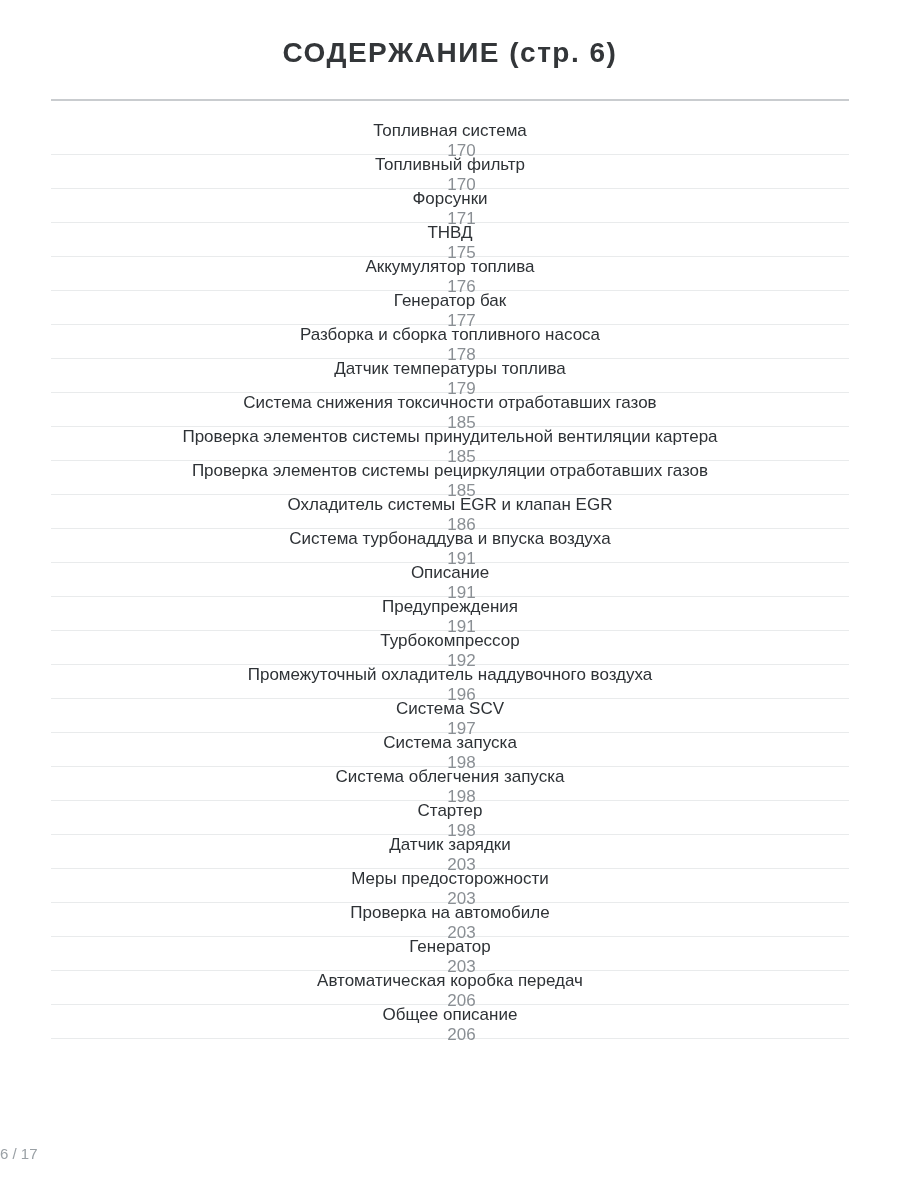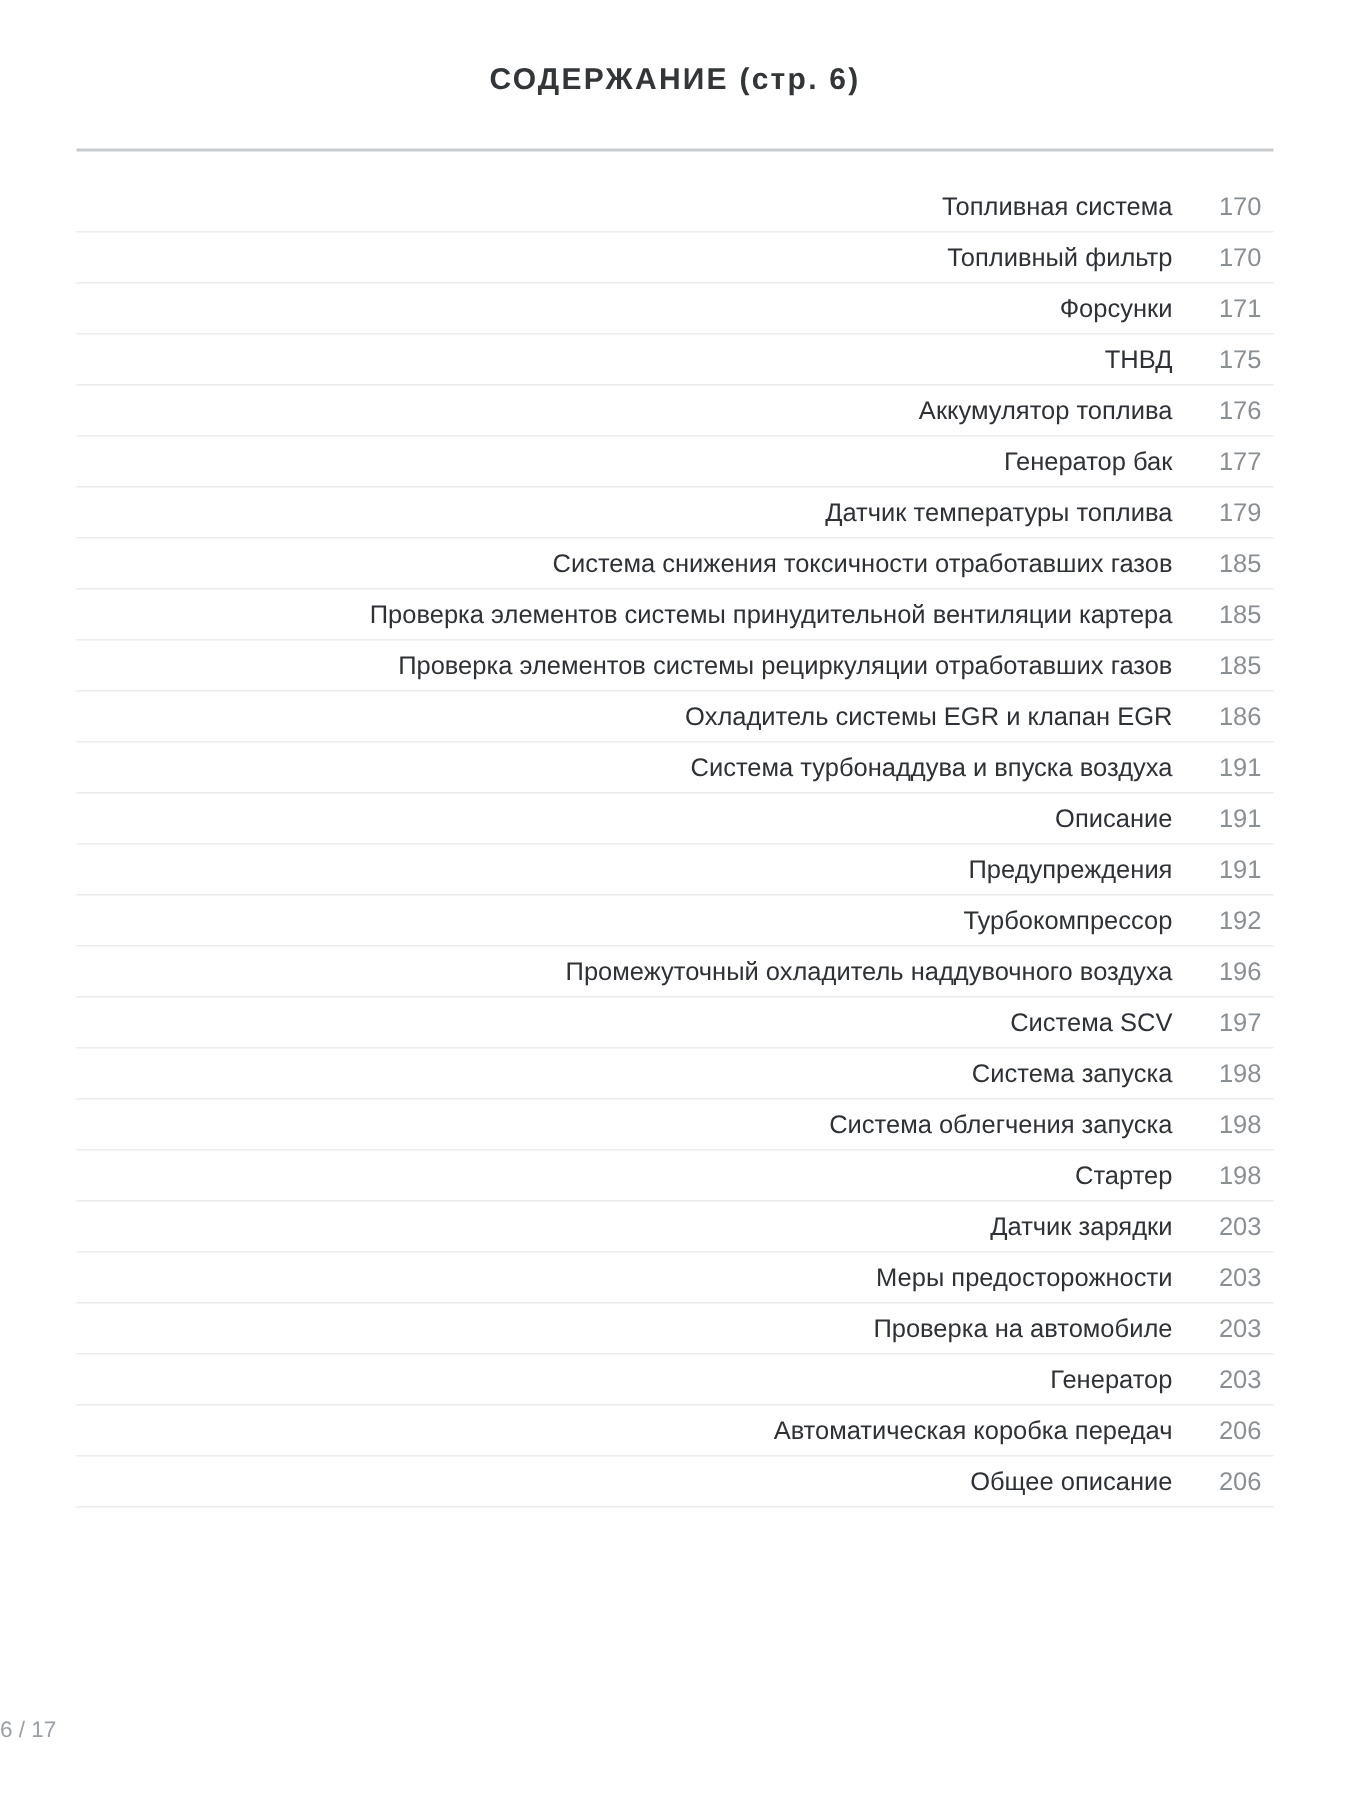--- a/index.html
+++ b/index.html
@@ -25,41 +25,42 @@
     margin: 0 auto;
     background: var(--bg-color);
     padding: 0 51px;
     overflow: hidden;
   }
   .page-title {
     margin: 0;
     padding-top: 38px;
     line-height: 30px;
     text-align: center;
-    font-size: 20px;
+    font-size: 28px;
     font-weight: bold;
     letter-spacing: 1.5px;
     color: var(--title-color);
   }
   .header-divider {
     border: none;
     border-top: 2px solid var(--header-divider-color);
     margin: 31px 0 0 0;
   }
   .toc-list {
     margin-top: 20px;
   }
   .toc-row {
     display: flex;
-    justify-content: flex-end;
+    justify-content: flex-start;
     align-items: center;
     height: 34px;
     border-bottom: 1px solid var(--divider-color);
     font-size: 17px;
     cursor: pointer;
+    flex-direction: column;
   }
   .toc-label {
     color: var(--item-color);
     white-space: nowrap;
   }
   .toc-page-num {
     color: var(--pagenum-color);
     padding-right: 8px;
     white-space: nowrap;
     margin-left: 31px;
@@ -105,20 +106,24 @@
   <div class="toc-row">
     <span class="toc-label">Аккумулятор топлива</span>
     <span class="toc-page-num">176</span>
   </div>
 
   <div class="toc-row">
     <span class="toc-label">Генератор бак</span>
     <span class="toc-page-num">177</span>
   </div>
 
+  <div class="toc-row">
+    <span class="toc-label">Разборка и сборка топливного насоса</span>
+    <span class="toc-page-num">178</span>
+  </div>
 
   <div class="toc-row">
     <span class="toc-label">Датчик температуры топлива</span>
     <span class="toc-page-num">179</span>
   </div>
 
 
   <div class="toc-row">
     <span class="toc-label">Система снижения токсичности отработавших газов</span>
     <span class="toc-page-num">185</span>

